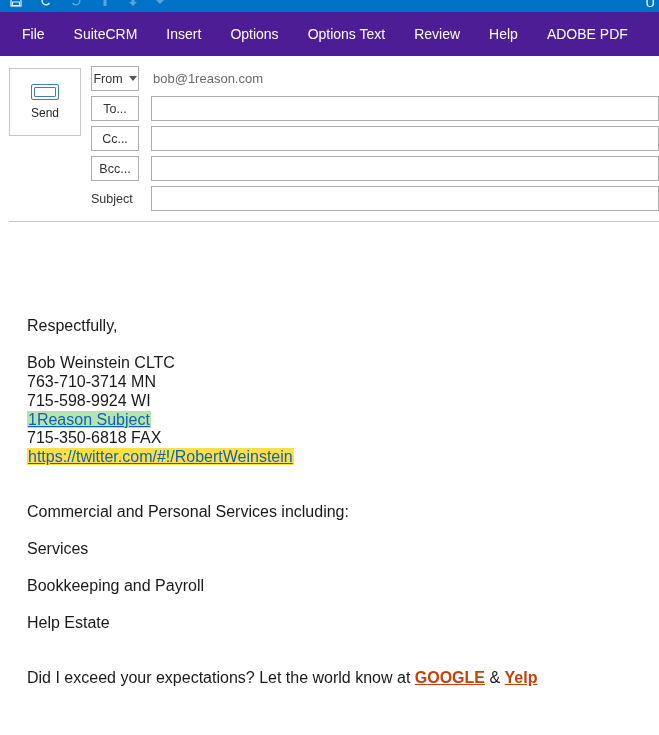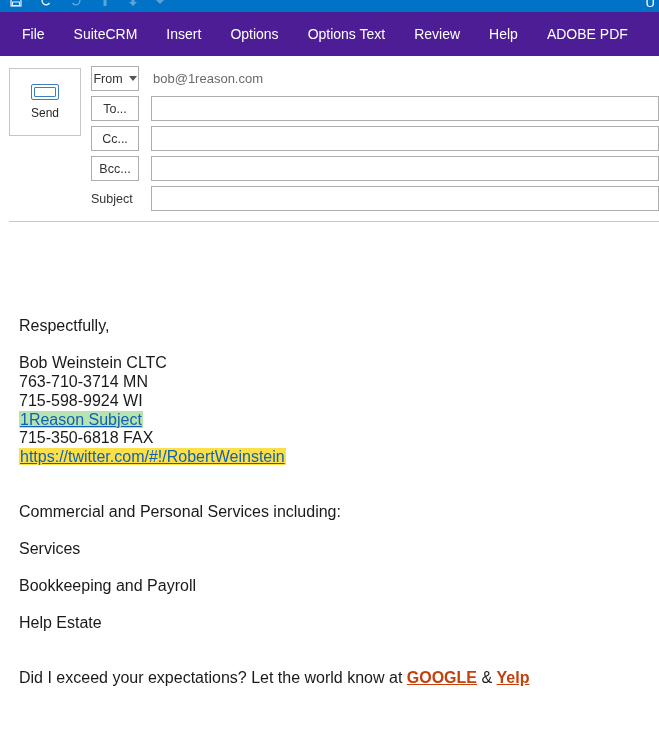--- a/index.html
+++ b/index.html
@@ -134,20 +134,21 @@
     border-top:1px solid #c9c9c9;
     margin:10px 0 0 9px;
     min-height:520px;
     padding:95px 10px 20px 10px;
   }
   .sig {
     font-family: Arial, Helvetica, sans-serif;
     font-size:16px;
     color:#1a1a1a;
     line-height:1.18;
+    margin-left:8px;
   }
   .sig p { margin:0; }
   .sig .gap { height:18px; }
   .sig .link1 {
     color:#1062b6;
     text-decoration:underline;
     background:#b7e3b0;
     padding:0 1px;
   }
   .sig .link2 {

